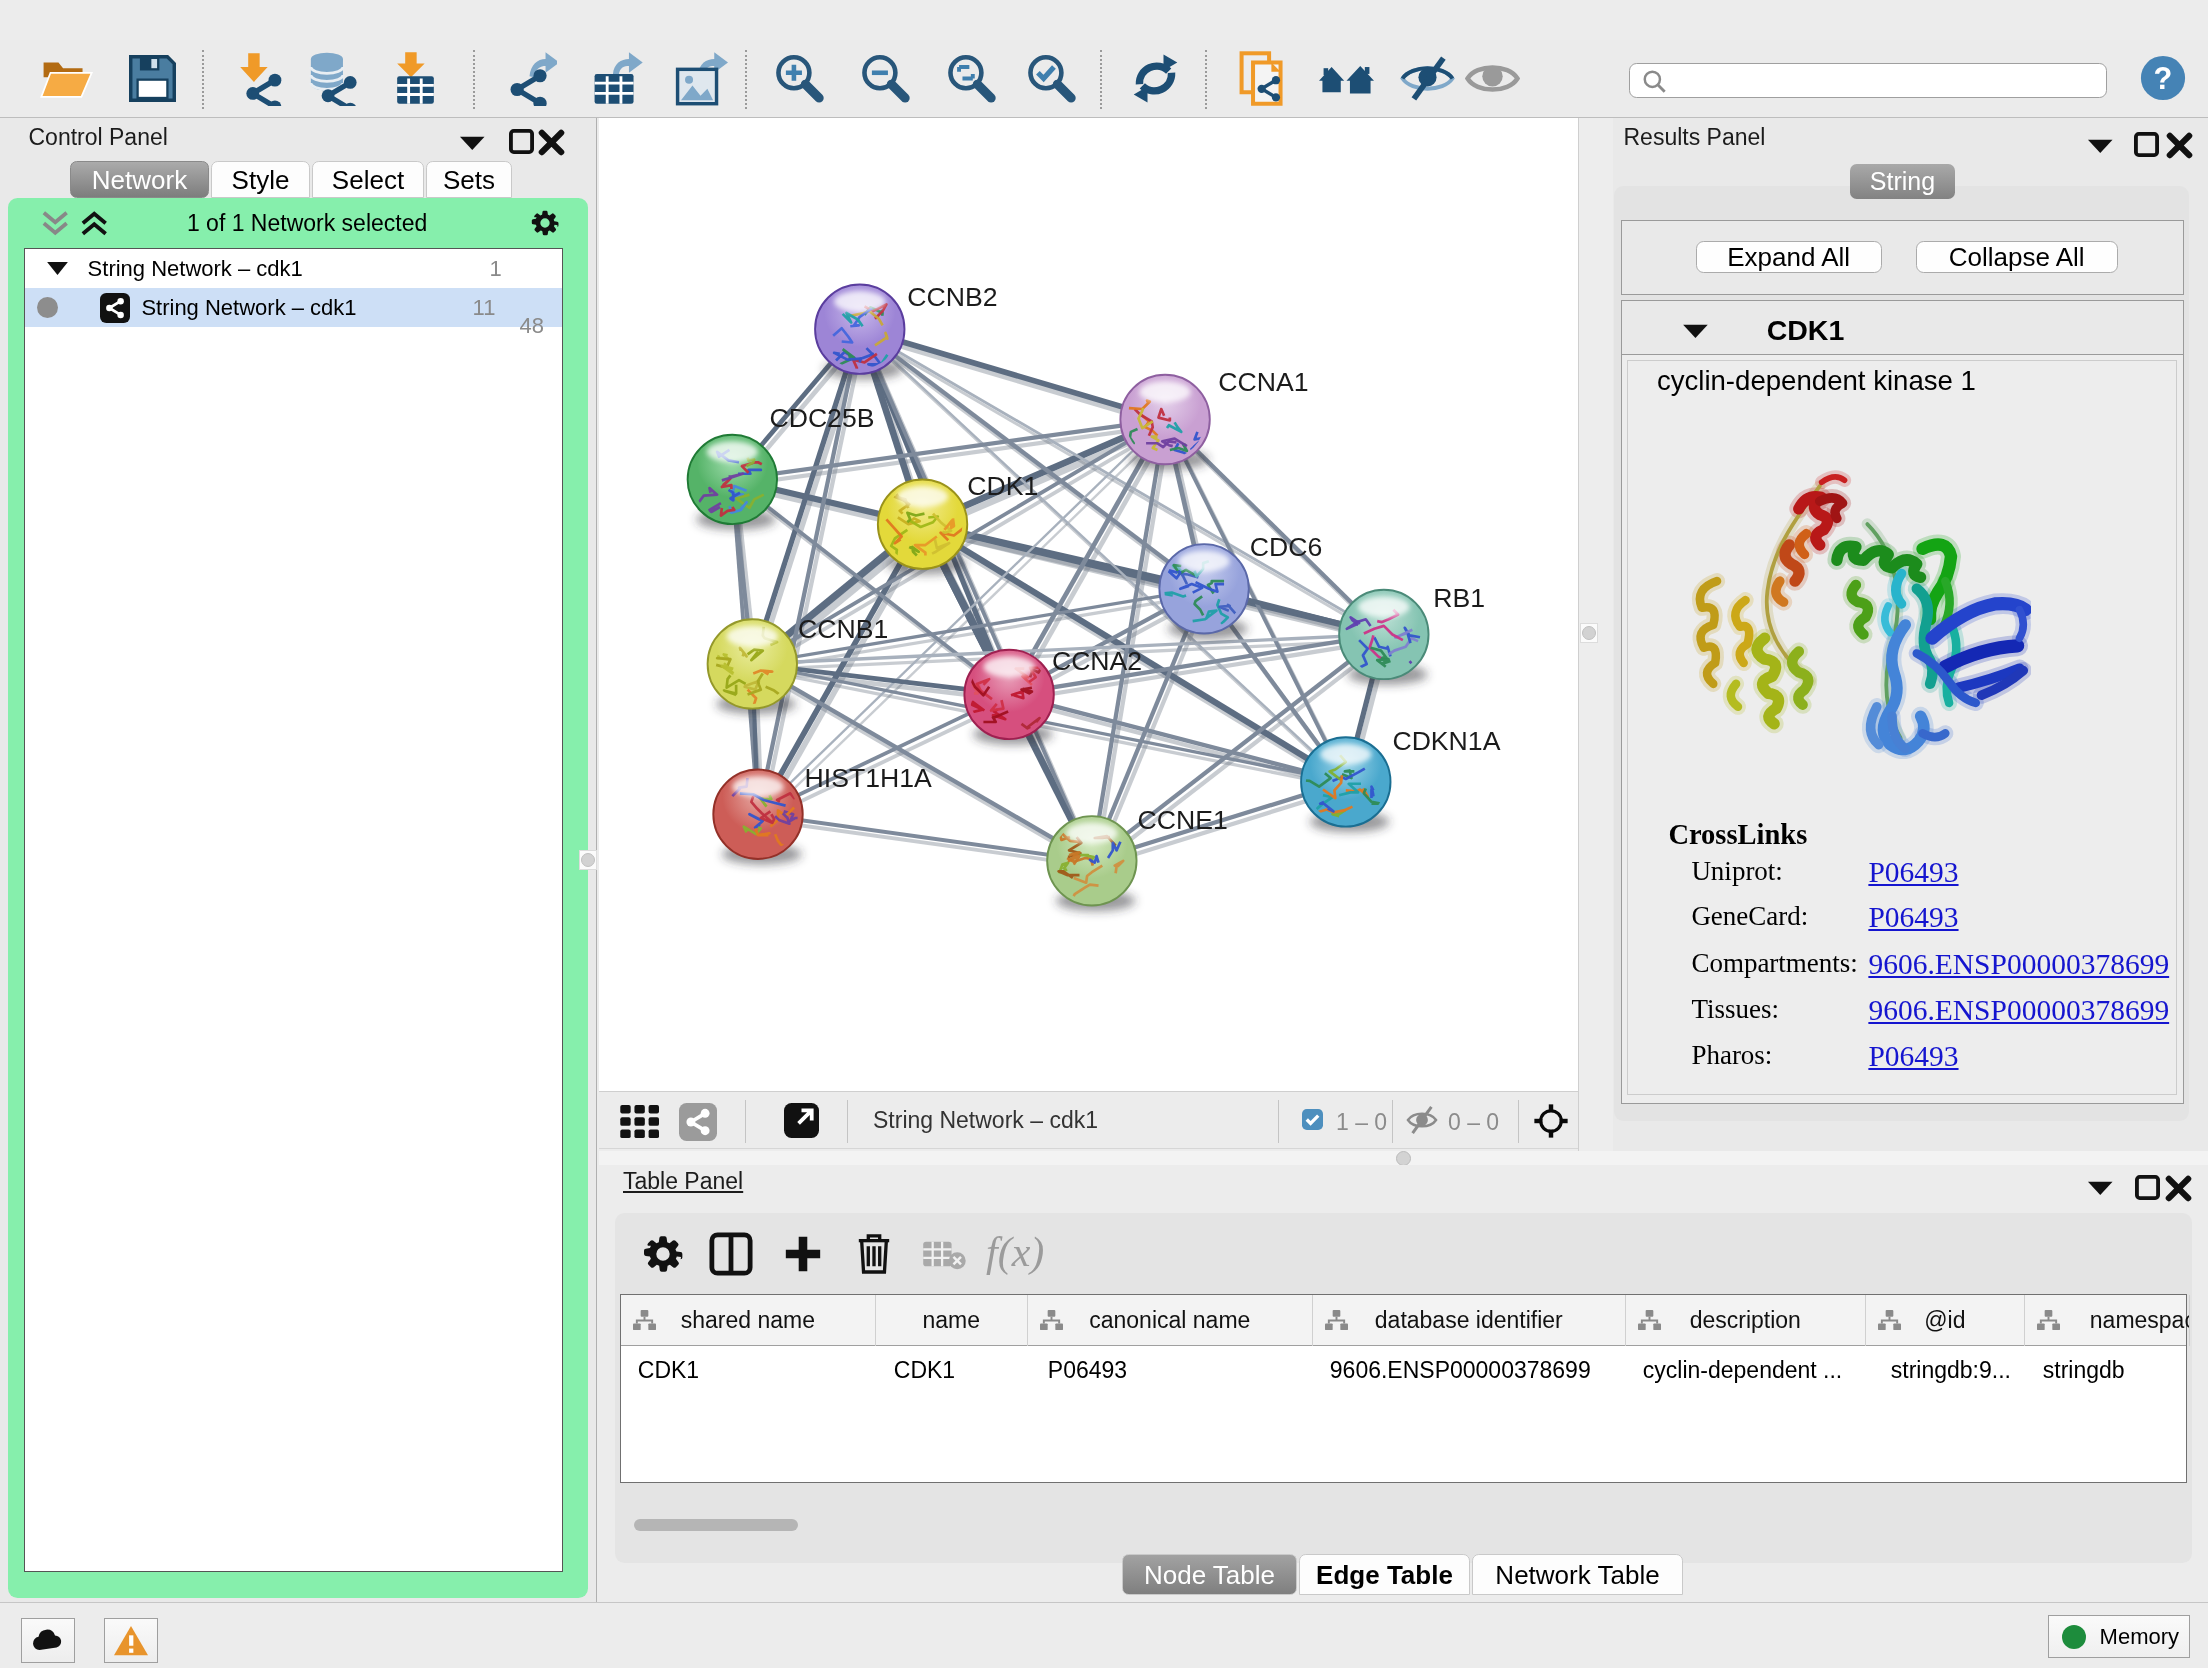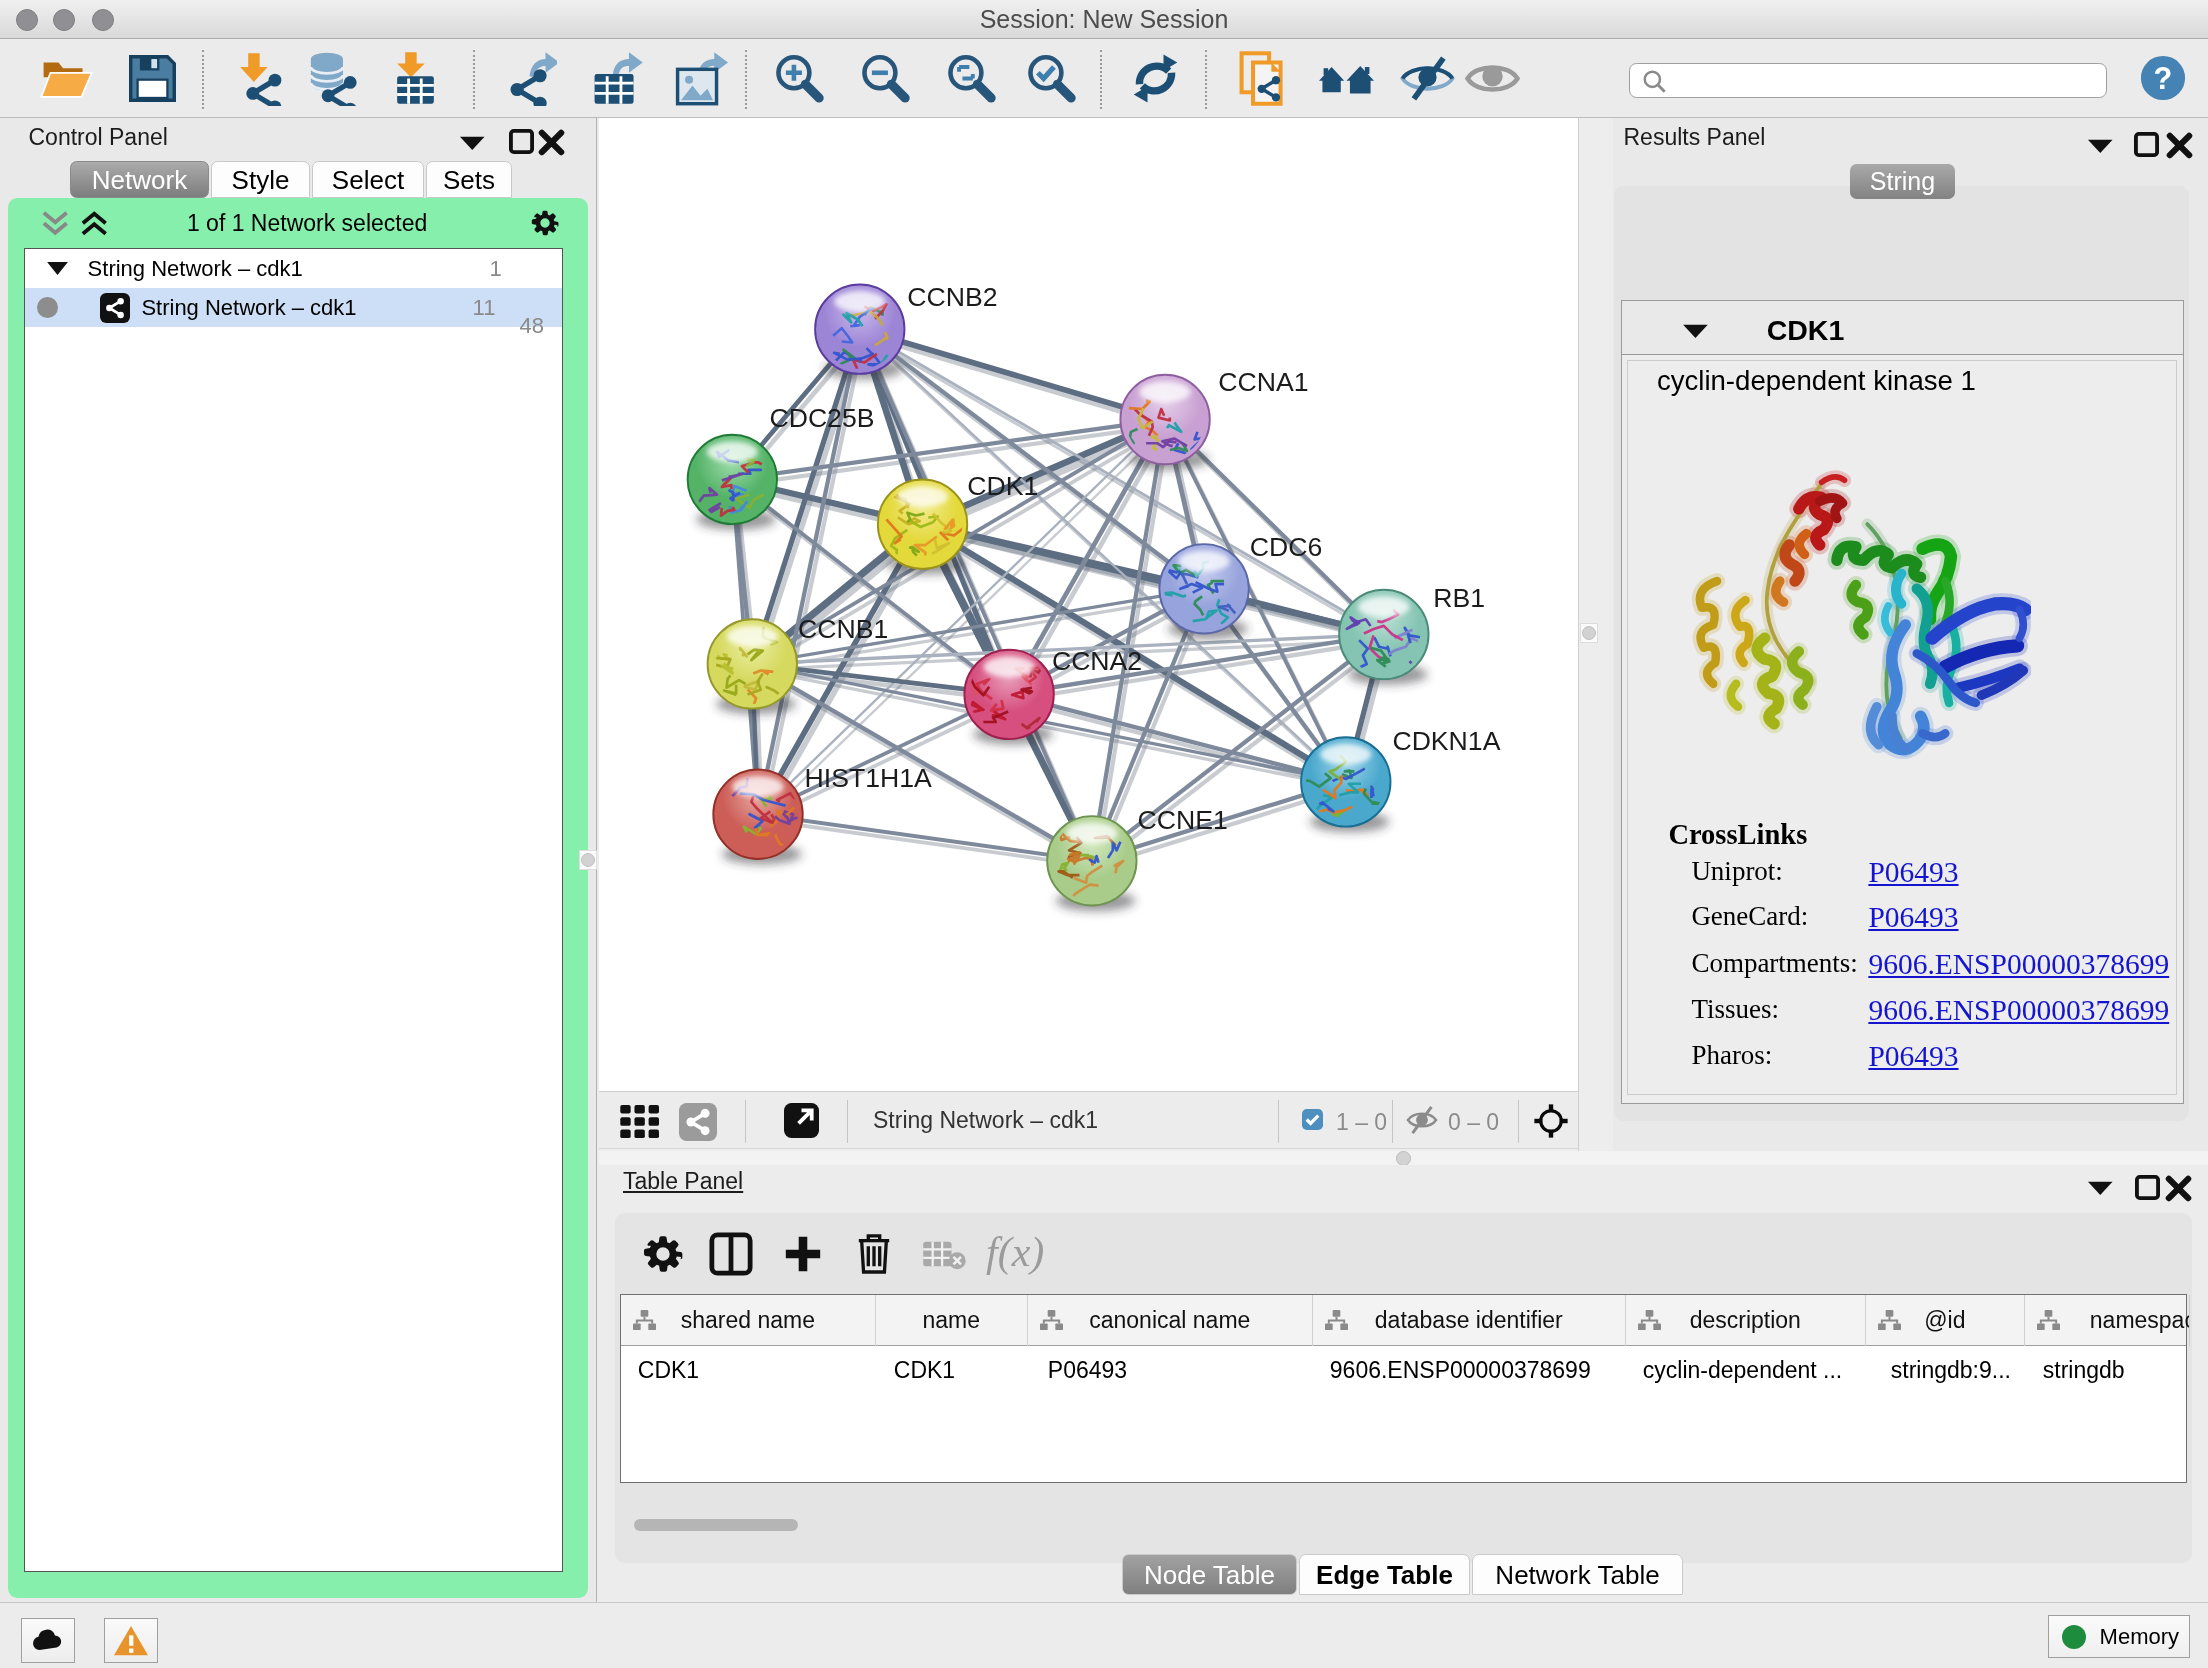--- a/index.html
+++ b/index.html
@@ -70,26 +70,20 @@
 #statusbar { left:0; top:1602px; width:2208px; height:67px; background:#ececec; border-top:1.9px solid #c6c6c6; }
 .sbtn { position:absolute; top:15px; width:54px; height:45px; background:linear-gradient(#fafafa,#ededed);
   border:1.9px solid #9f9f9f; display:flex; align-items:center; justify-content:center; }
 #membtn { position:absolute; left:2048px; top:12.4px; width:142px; height:43px; background:linear-gradient(#fafafa,#efefef);
   border:1.9px solid #9f9f9f; display:flex; align-items:center; font-size:22px; }
 </style>
 </head>
 <body>
 <div id="app">
 
-  <div id="titlebar" class="abs">
-    <div class="tl" style="left:16px;"></div>
-    <div class="tl" style="left:53px;"></div>
-    <div class="tl" style="left:92px;"></div>
-    <div class="title">Session: New Session</div>
-  </div>
 
   <div id="toolbar" class="abs">
     <div id="tb-icons">
         <div class="abs" style="left:39px; top:10.5px;"><svg width="55" height="55" viewBox="0 0 48 48">
 <path fill="#b36b12" d="M4 10 h13 l4 5 h17 v8 h-34 z"></path>
 <path fill="#f6ab44" stroke="#fff" stroke-width="1.5" d="M2 40 L10 19 H46 L37 40 Z"></path>
 </svg></div>
 <div class="abs" style="left:125px; top:10.5px;"><svg width="55" height="55" viewBox="0 0 48 48">
 <path fill="#4a7da0" stroke="#16405e" stroke-width="3" d="M5 5 h32 l6 6 v32 h-38 z"></path>
 <rect x="13" y="5" width="17" height="12" fill="#16405e"></rect>
@@ -762,20 +756,24 @@
         <path d="M2 3 L28 3 L15 17 Z" fill="#111"></path>
       </svg>
 <svg class="abs" style="left:521px; top:14.3px;" width="25" height="25" viewBox="0 0 26 26">
         <rect x="2" y="2" width="22" height="22" fill="none" stroke="#111" stroke-width="4" rx="3"></rect>
       </svg>
 <svg class="abs" style="left:553px; top:14.3px;" width="27" height="27" viewBox="0 0 28 28">
         <path d="M4 4 L24 24 M24 4 L4 24" stroke="#111" stroke-width="6.5" stroke-linecap="round"></path>
       </svg>
     <div id="stringtab">String</div>
     <div id="rbox">
+      <div id="rbox1">
+        <div class="rbtn" style="left:74px; width:186px;">Expand All</div>
+        <div class="rbtn" style="left:294px; width:202px;">Collapse All</div>
+      </div>
       <div id="rbox2">
         <div id="cdk1hdr">
           <svg width="27" height="17" style="position:absolute; left:59px; top:21px;" viewBox="0 0 28 18">
               <path d="M2 3 L28 3 L15 17 Z" fill="#111"></path>
             </svg>
           <div style="position:absolute; left:145px; top:13.3px; font-size:28.5px; font-weight:bold;">CDK1</div>
         </div>
         <div id="rcontent">
           <div style="position:absolute; left:28.5px; top:3.8px; font-size:27.6px;">cyclin-dependent kinase 1</div>
           <svg id="protein" width="354" height="292" viewBox="0 0 372 307" style="position:absolute; left:49px; top:106px;">

